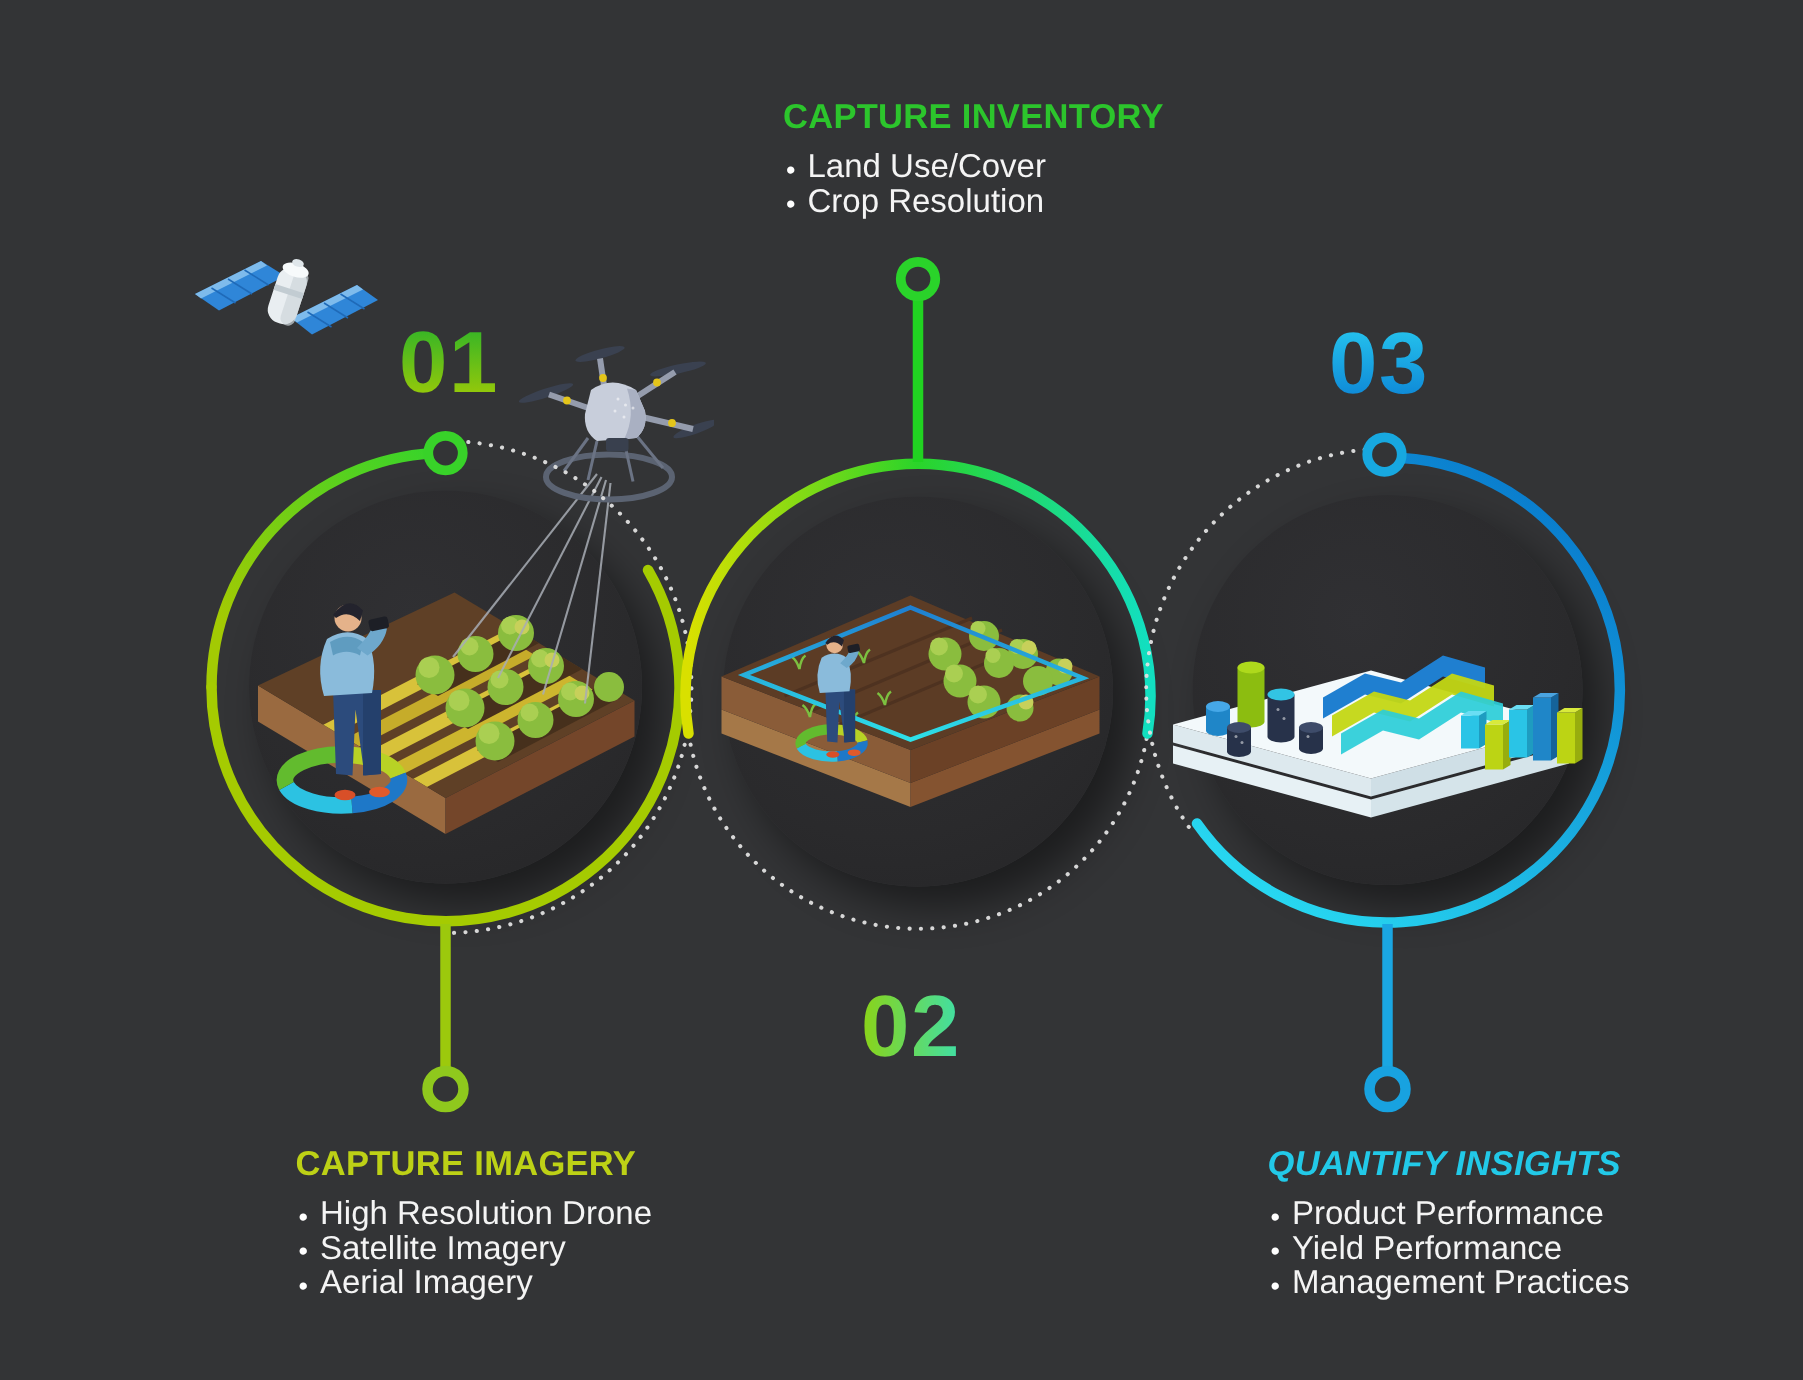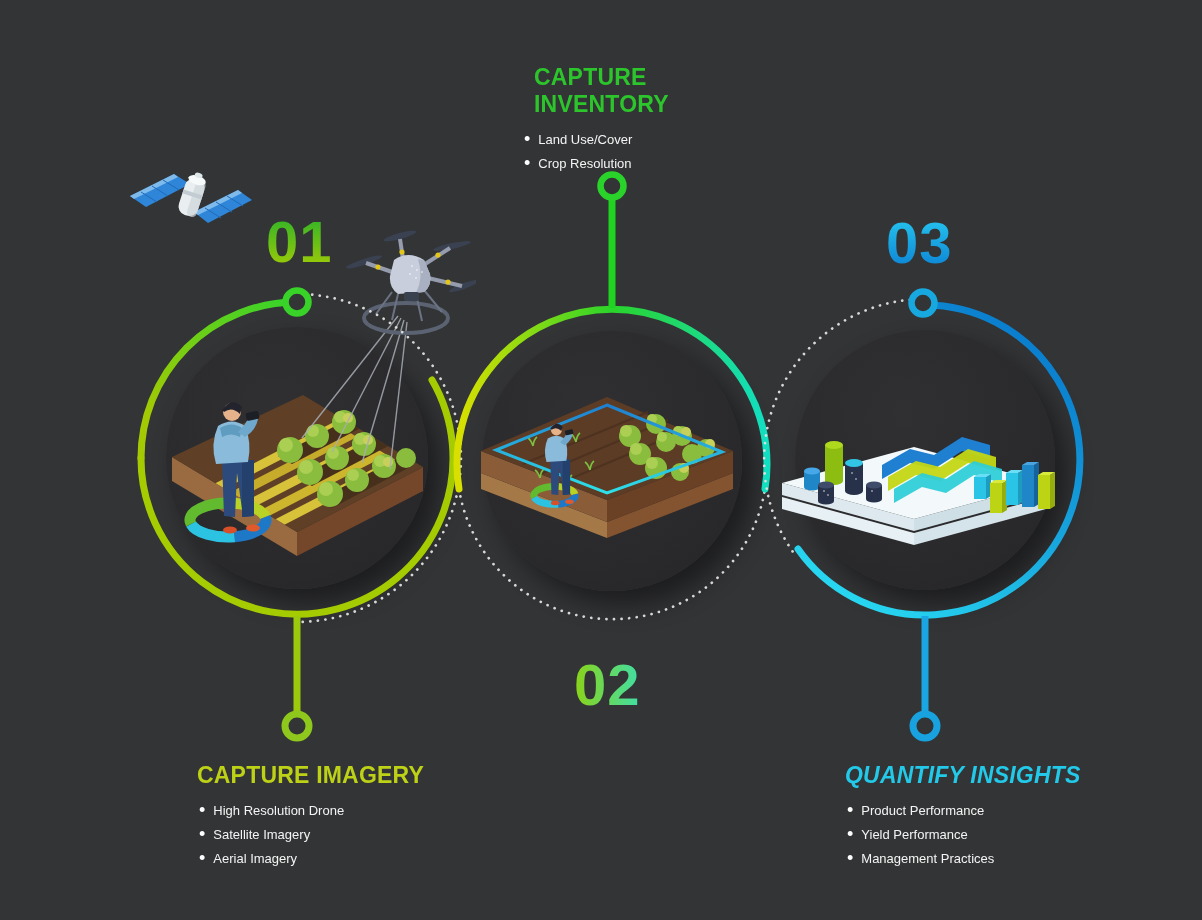--- a/index.html
+++ b/index.html
@@ -19,24 +19,24 @@
   .num{
     position:absolute;font-size:58px;font-weight:700;line-height:1;
     -webkit-background-clip:text;background-clip:text;color:transparent;letter-spacing:1px;text-align:right;
   }
   .num1{left:266px;top:213px;background-image:linear-gradient(180deg,#29b22a 0%,#a6cc05 100%);}
   .num2{left:574px;top:644px;background-image:linear-gradient(90deg,#8bd316 0%,#3fdfa8 100%);margin-top:12px;}
   .num3{left:886px;top:214px;background-image:linear-gradient(180deg,#27c8ef 0%,#0b80d4 100%);}
   .tblock{position:absolute;width:260px;}
   .heading{font-size:23px;font-weight:700;letter-spacing:.2px;}
   .a1{color:#bdd116;}
-  .a2{color:#2cc52c;margin-left:12px;}
+  .a2{color:#2cc52c;}
   .a3{color:#22c9e8;font-style:italic;}
   .items{list-style:none;margin:9px 0 0 2px;padding:0;}
-  .items li{color:#f4f4f4;font-size:13px;line-height:22px;}
+  .items li{color:#f4f4f4;font-size:22px;line-height:22px;}
   .items li::before{content:"\2022";color:#ffffff;font-size:18px;margin-right:8px;position:relative;top:0.5px;}
 </style>
 </head>
 <body>
 
 <div class="canvas">
 
   <div class="inner-circle ic1"></div>
   <div class="inner-circle ic2"></div>
   <div class="inner-circle ic3"></div>

